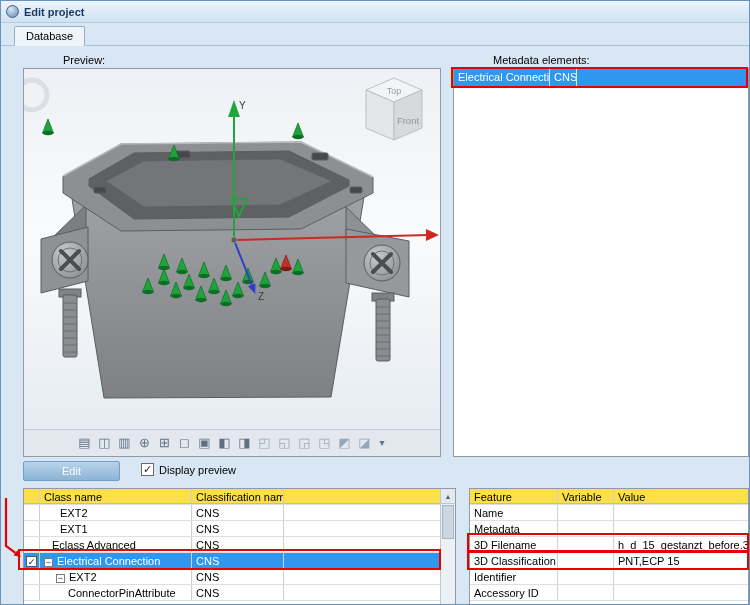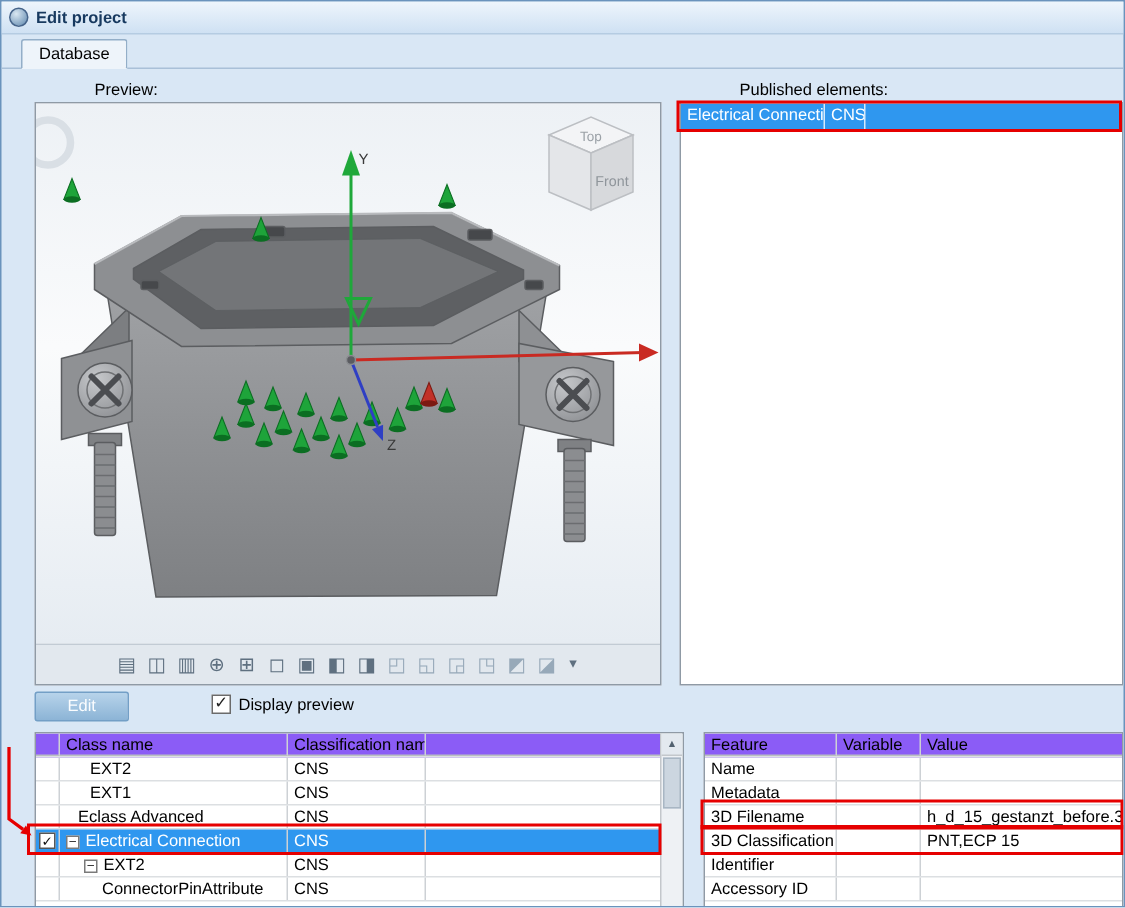--- a/index.html
+++ b/index.html
@@ -42,35 +42,35 @@
   
   .publist { position:absolute; left:452px; top:67px; width:296px; height:389px;
              background:#fff; border:1px solid #8f9aa5; overflow:hidden; }
   .pubrow { height:17px; display:flex; background:var(--sel); color:#fff; }
   .pubcell { padding:2px 0 0 4px; white-space:nowrap; overflow:hidden; }
   .pc1 { width:96px; border-right:1px solid rgba(255,255,255,.8); }
   .pc2 { width:27px; border-right:1px solid rgba(255,255,255,.8); }
   .pc3 { flex:1; }
 
   
-  .btn-edit { position:absolute; left:22px; top:460px; width:63px; height:20px;
+  .btn-edit { position:absolute; left:22px; top:460px; width:97px; height:20px;
               background:linear-gradient(#b7d3ea,#8cb4d6); border:1px solid #739fc6;
               border-radius:2px; color:#fbfdff; text-align:center; line-height:18px; }
   .chkwrap { position:absolute; left:140px; top:462px; display:flex; gap:5px; align-items:center; }
   .chkbox { width:13px; height:13px; background:#fff; border:1px solid #6b6b6b;
             font-size:11px; line-height:11px; text-align:center; color:#222; }
 
   
   .gtable { position:absolute; top:487px; background:#fff; border:1px solid #8f9aa5;
             height:117px; overflow:hidden; }
   #classTable { left:22px; width:433px; }
   #featTable  { left:468px; width:280px; }
   .trow { display:flex; height:16px; border-bottom:1px solid #dcdfe2; }
   #classTable .trow { width:calc(100% - 15px); }
-  .thead { background:#8b5cf6; }
+  .thead { background:#fde047; }
   .thead .td { border-bottom:1px solid #b9bdc1; }
   .td { padding:2px 0 0 4px; border-right:1px solid #cdd1d5; white-space:nowrap; overflow:hidden; }
   .c0 { width:16px; padding-left:2px; }
   .c1 { width:152px; }
   .c2 { width:92px; }
   .c3 { flex:1; border-right:none; }
   .f0 { width:88px; }
   .f1 { width:56px; }
   .f2 { flex:1; border-right:none; }
   .trow.sel { background:var(--sel); color:#fff; }
@@ -104,21 +104,21 @@
   <div class="titlebar">
     <span class="appicon"></span>
     <span class="title">Edit project</span>
   </div>
 
   <div class="tabstrip">
     <div class="tab">Database</div>
   </div>
 
   <div class="flabel" id="previewLabel">Preview:</div>
-  <div class="flabel" id="publishedLabel">Published elements:</div>
+  <div class="flabel" id="publishedLabel">Metadata elements:</div>
 
   <div class="viewer">
     <svg class="scene" viewBox="0 0 416 360">
       <defs>
         <linearGradient id="bg" x1="0" y1="0" x2="0" y2="1">
           <stop offset="0" stop-color="#edf1f5"></stop>
             <stop offset="0.45" stop-color="#fafbfc"></stop>
             <stop offset="1" stop-color="#e6ecf2"></stop>
         </linearGradient>
         <linearGradient id="bodyGrad" x1="0" y1="0" x2="0" y2="1">

